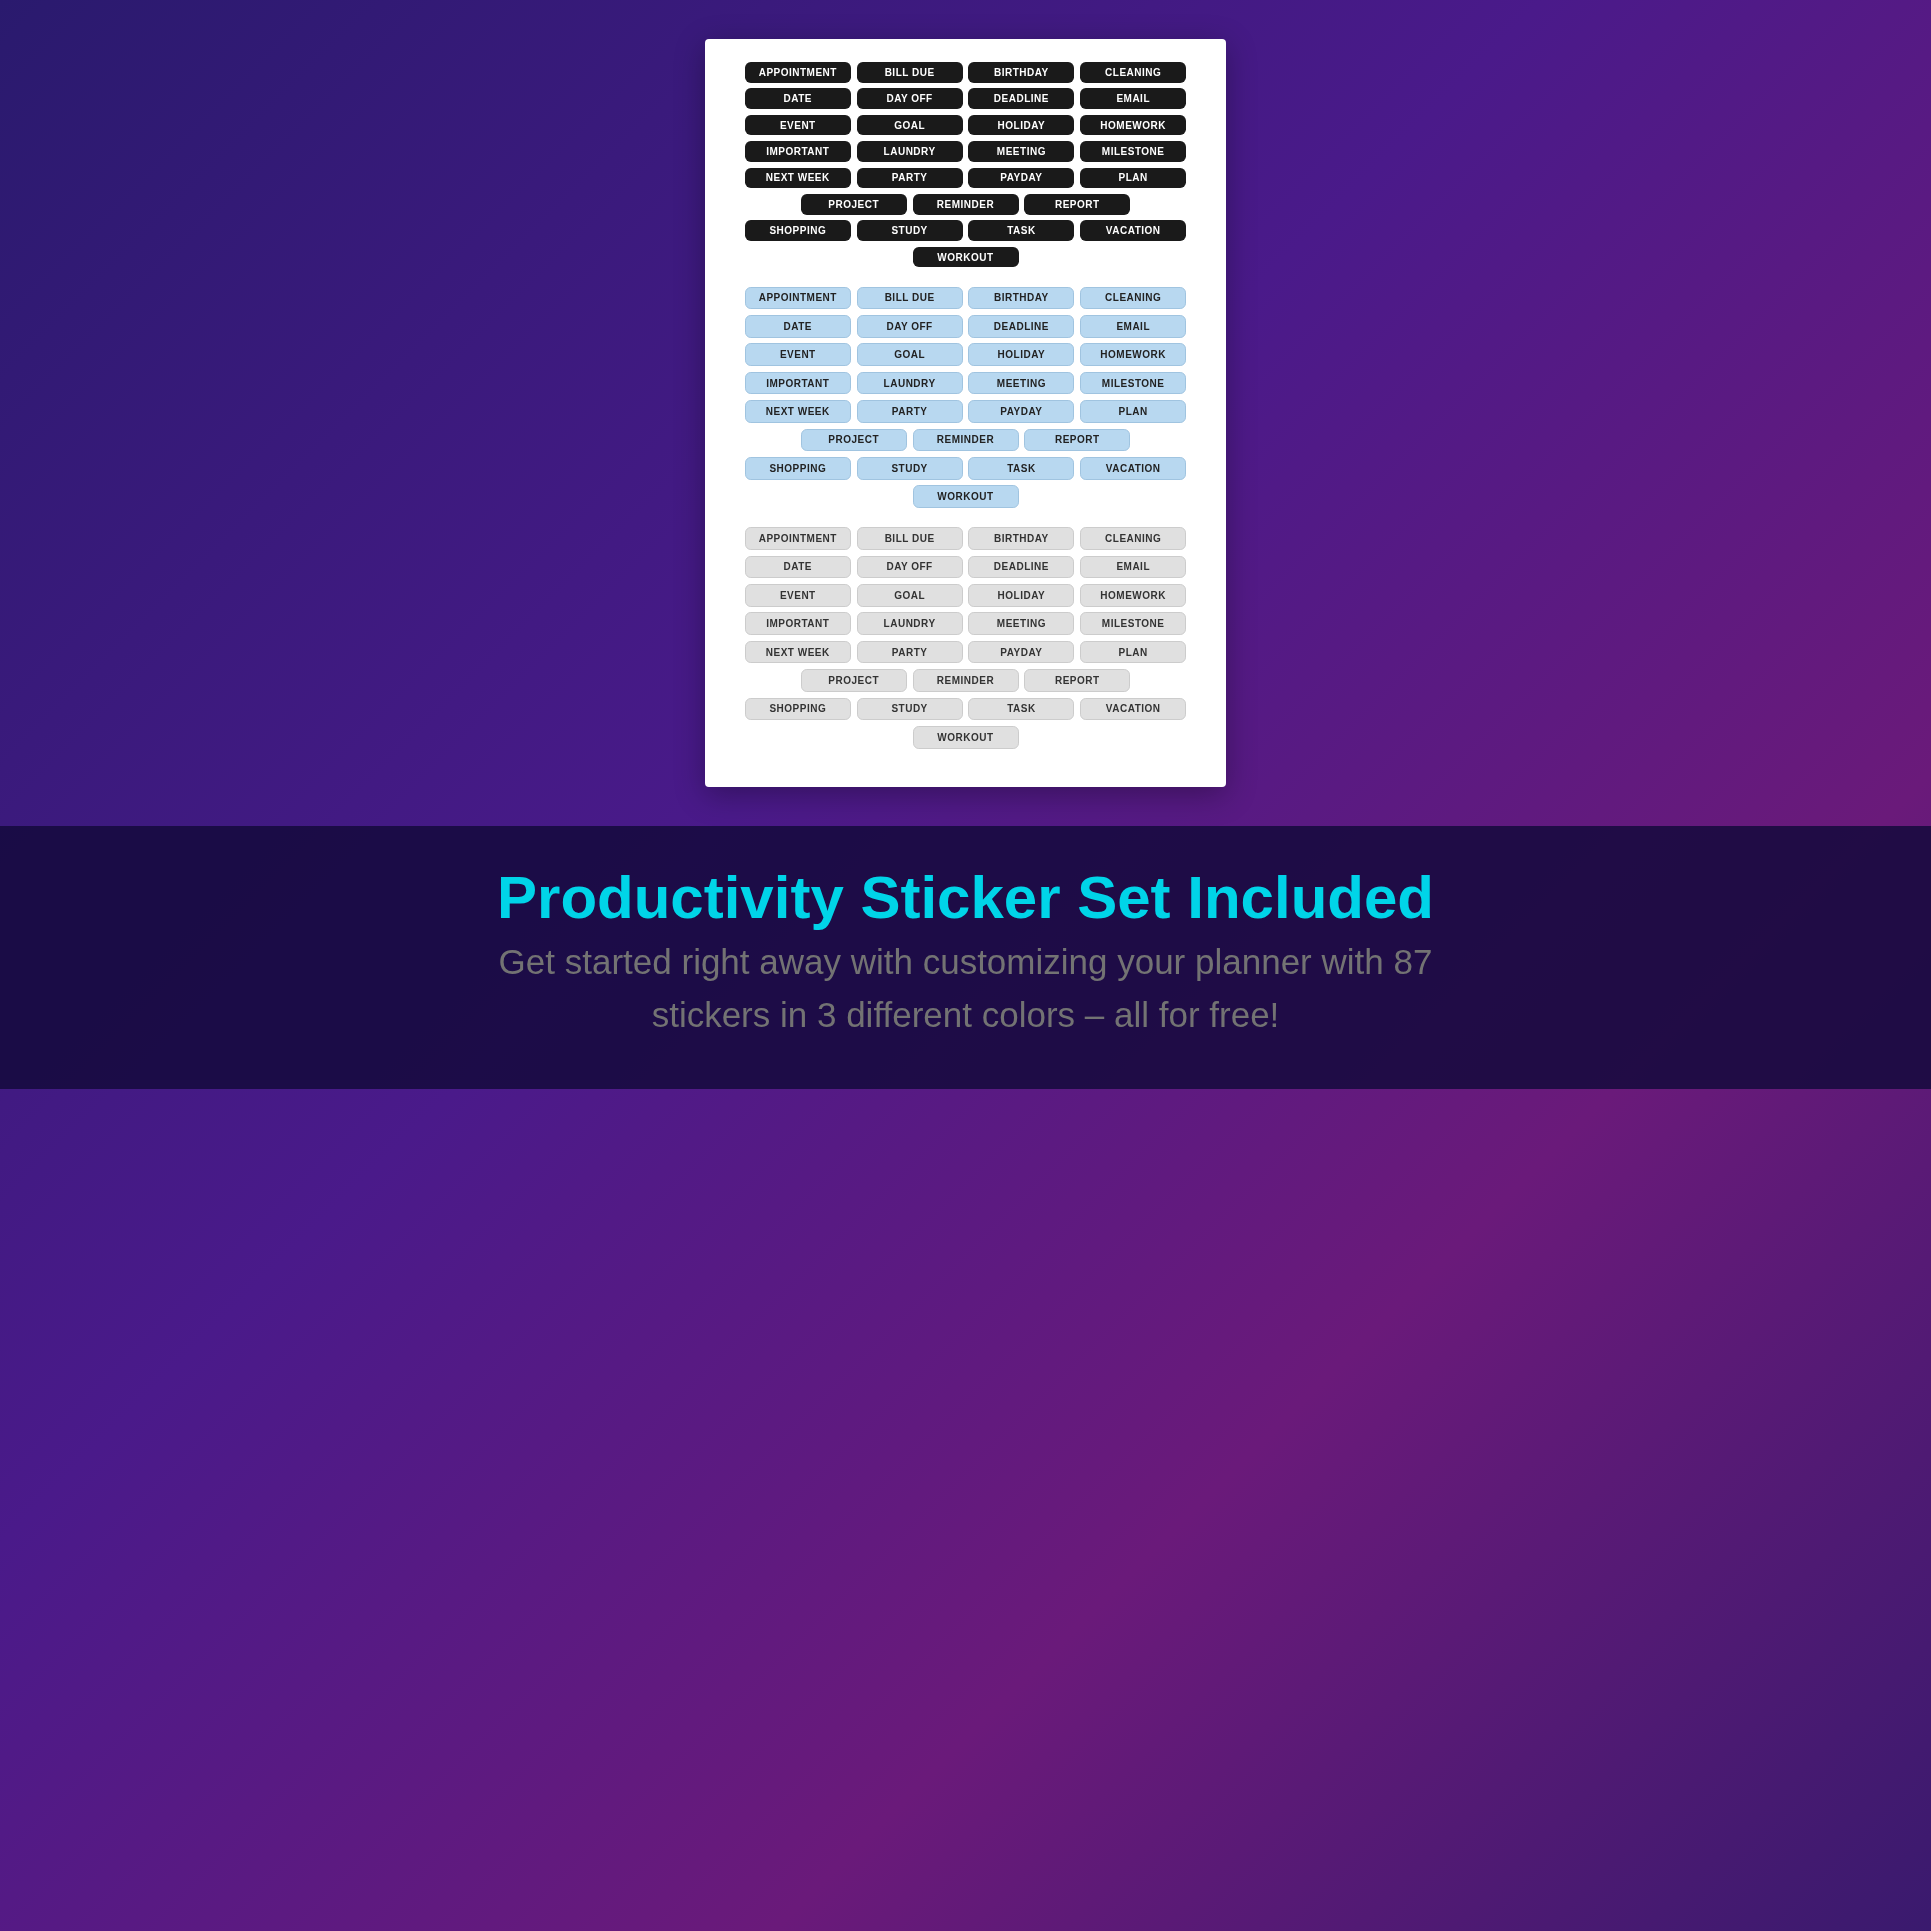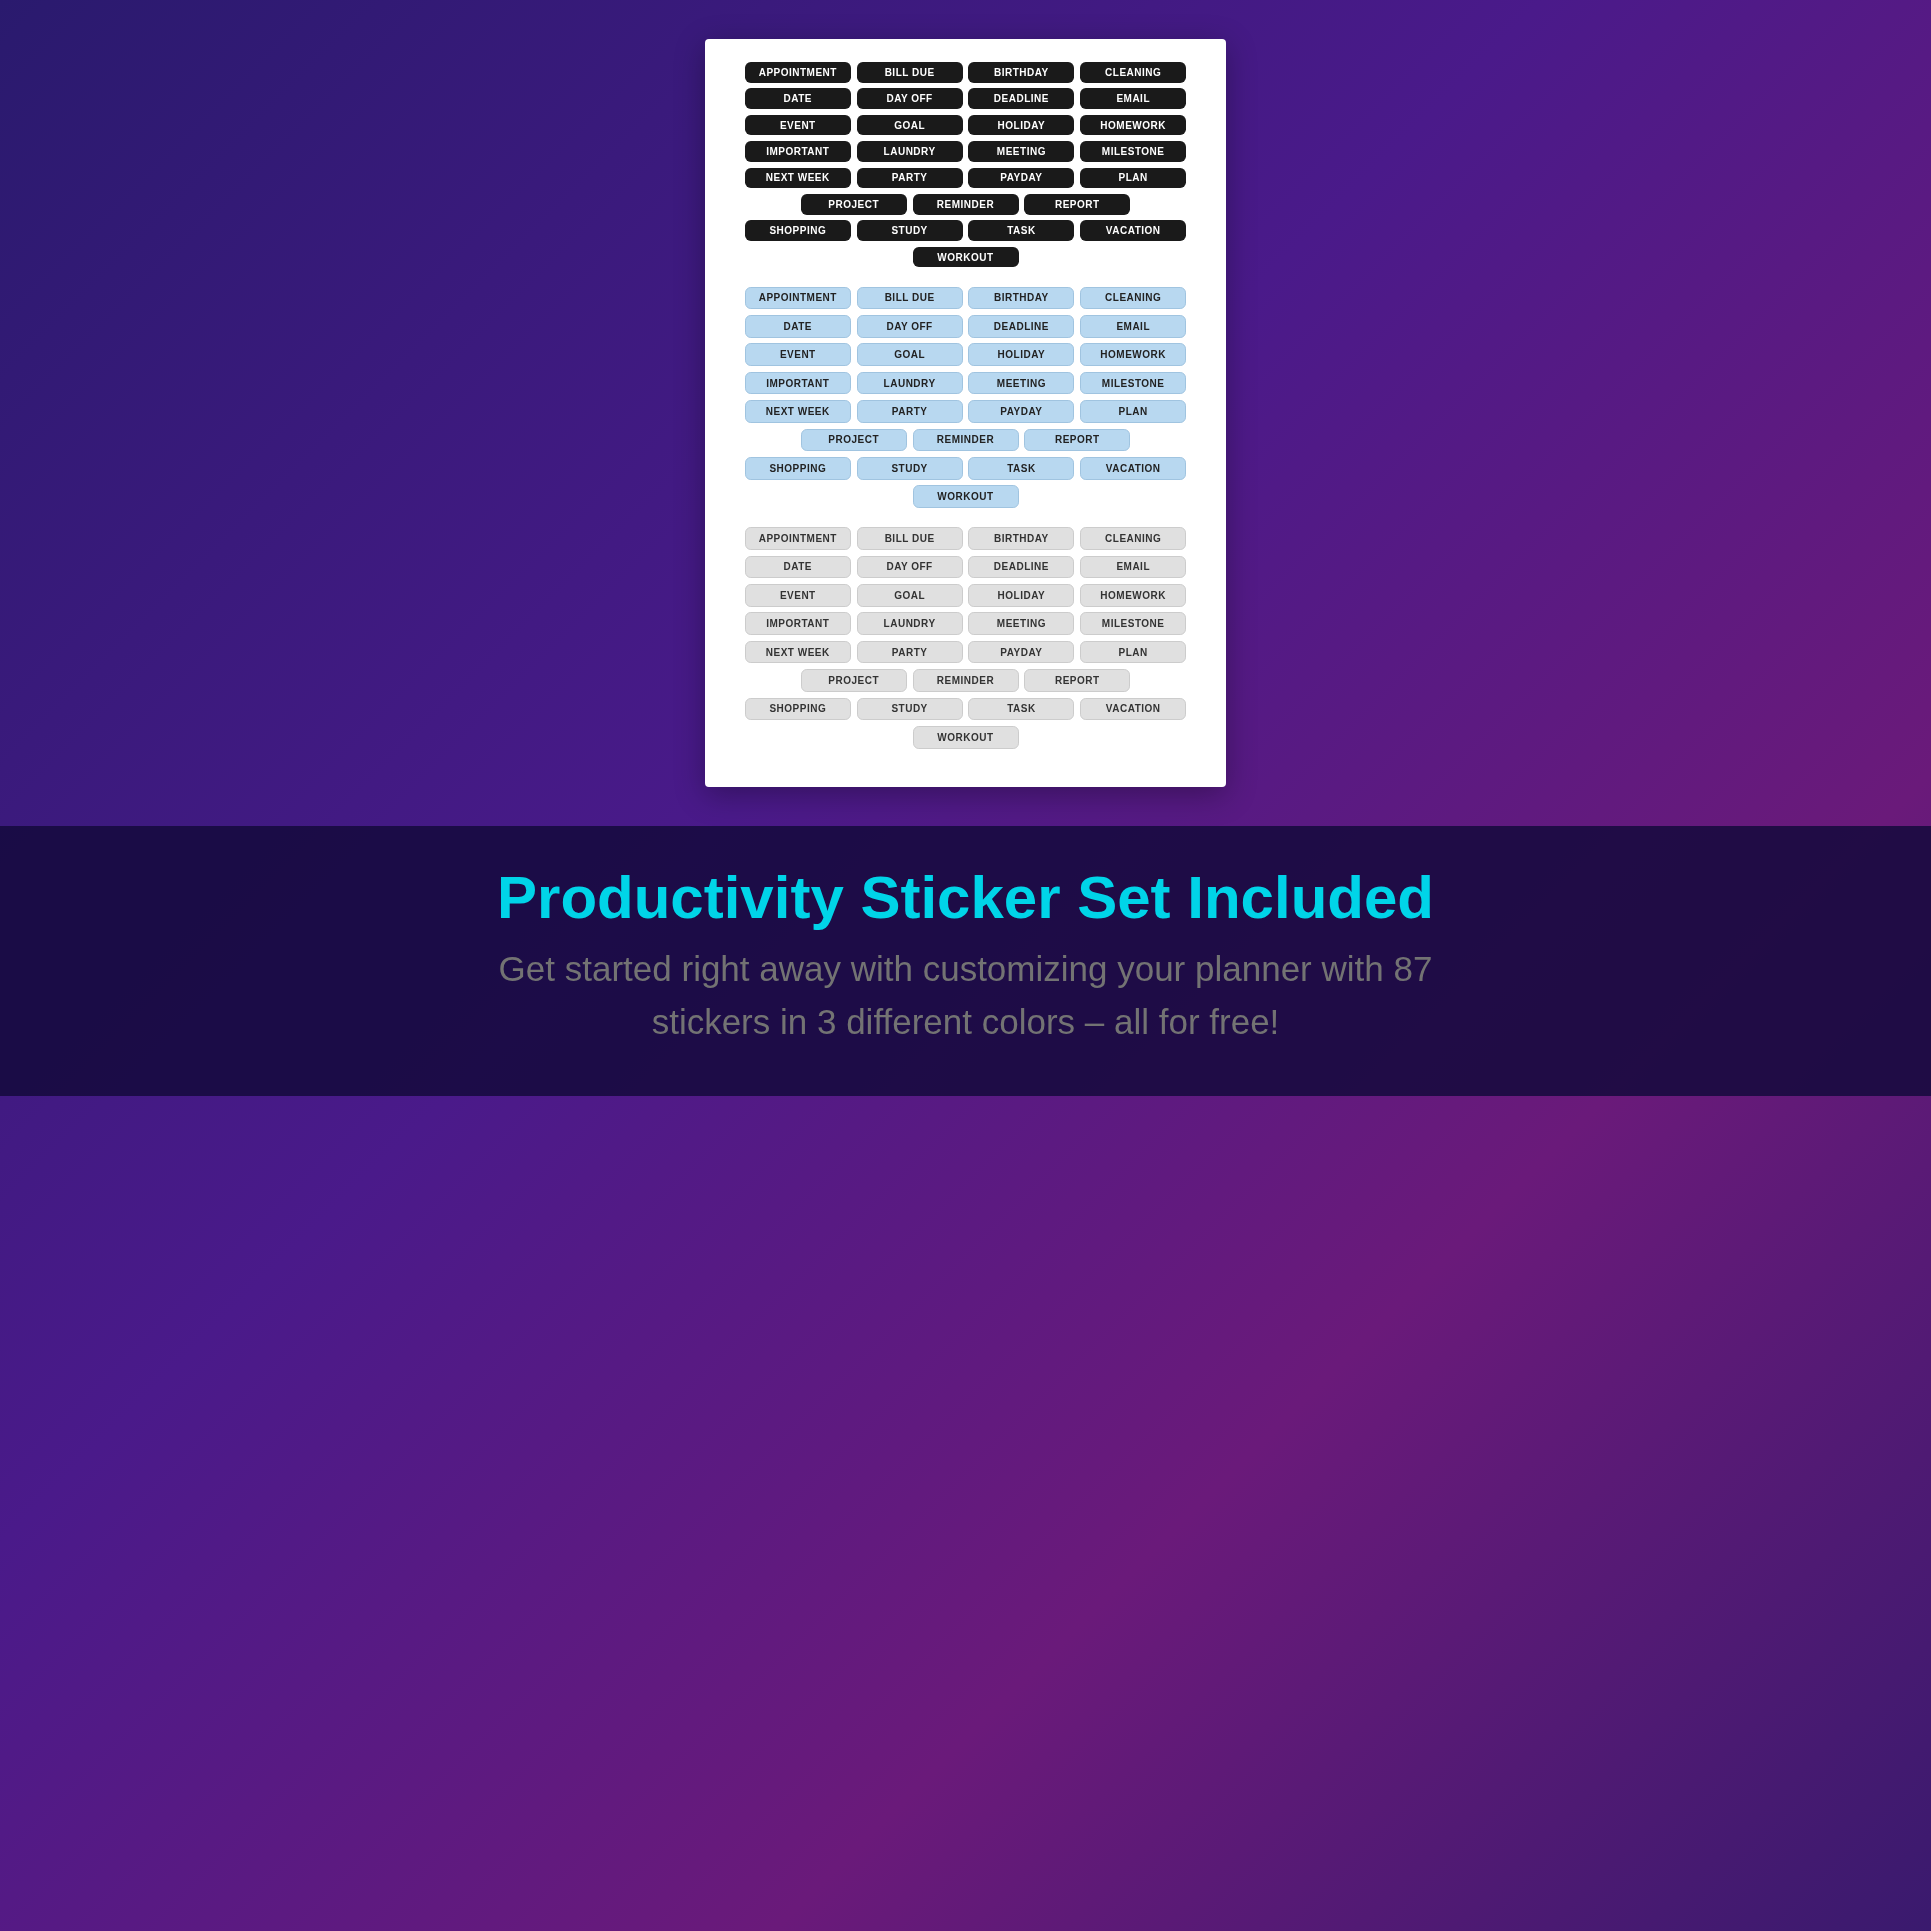--- a/index.html
+++ b/index.html
@@ -74,21 +74,21 @@
       background: rgba(20, 10, 60, 0.85);
       margin-top: 39px;
       padding: 39px 58px 48px 58px;
       text-align: center;
     }
 
     .banner-title {
       font-size: 60px;
       font-weight: 900;
       color: #00d4e8;
-      margin-bottom: 12px;
+      margin-bottom: 5px;
       line-height: 1.1;
     }
 
     .banner-subtitle {
       font-size: 35px;
       color: #737373;
       line-height: 1.5;
       font-weight: 400;
     }
   </style>

